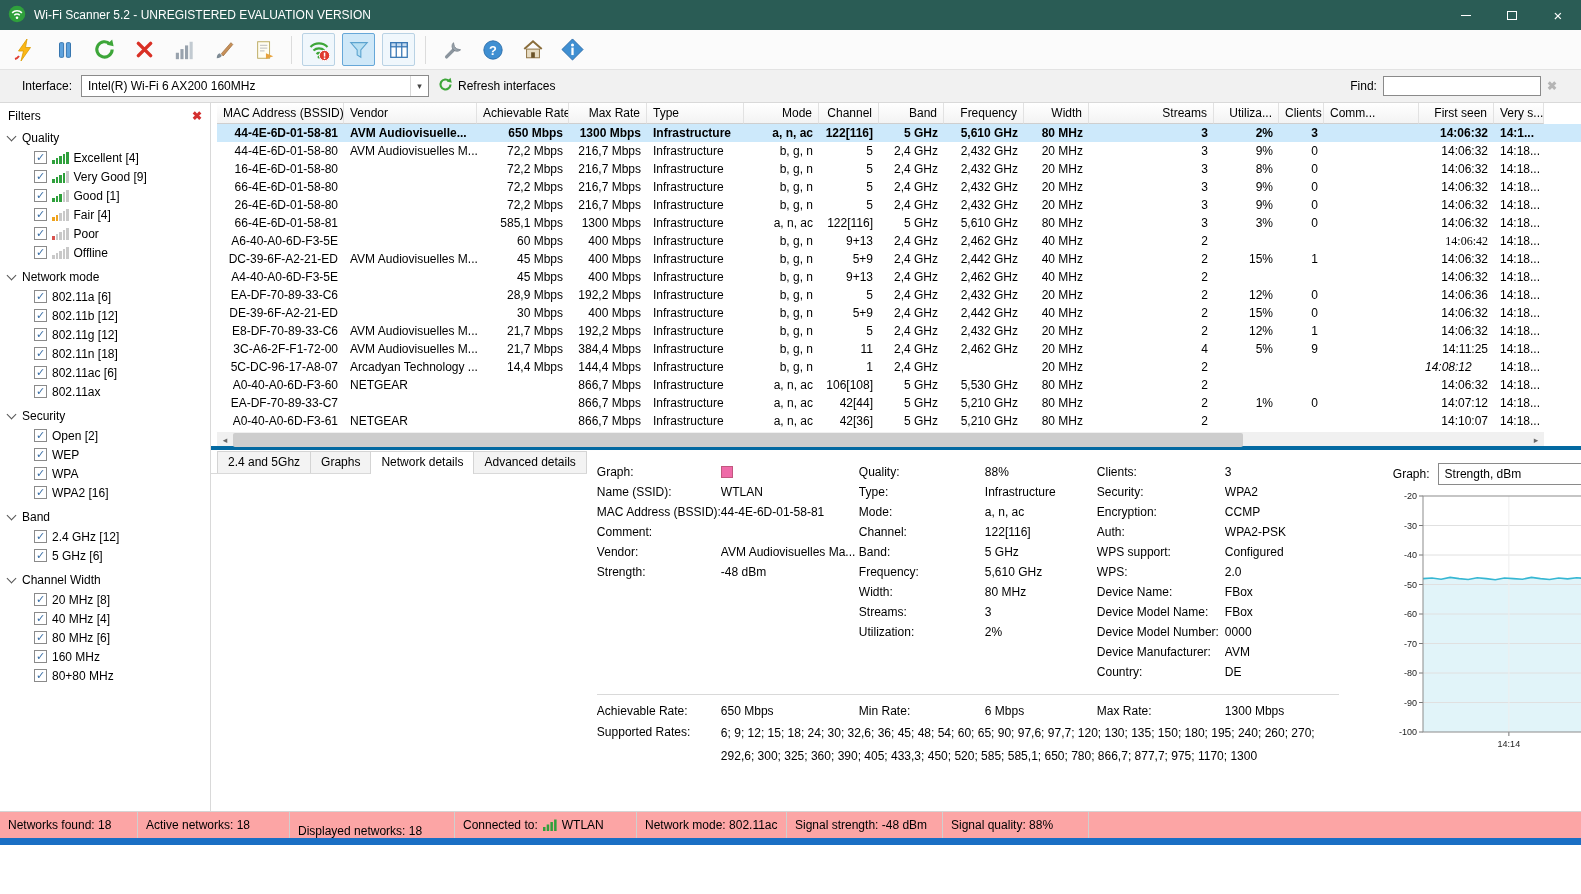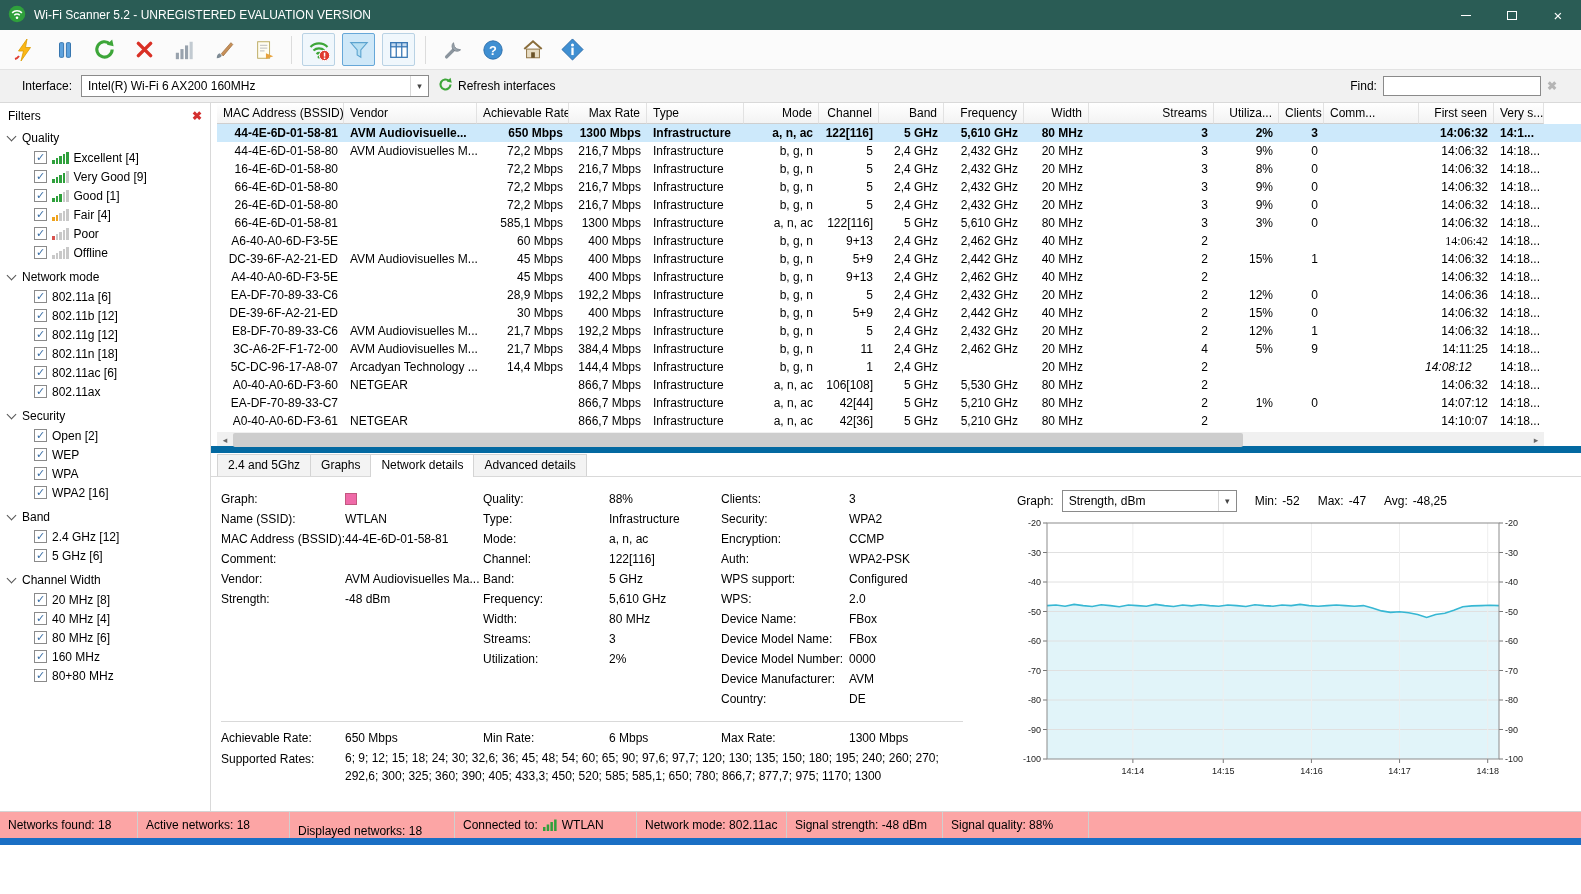--- a/index.html
+++ b/index.html
@@ -53,35 +53,35 @@
 .nt-hcell{background:linear-gradient(#ffffff,#f3f3f3);border-bottom:1px solid #cfcfcf;border-right:1px solid #e2e2e2;padding:0 6px;line-height:20px;white-space:nowrap;overflow:hidden;flex:none}
 .nt-body{flex:none}
 .nt-row{display:flex;height:18px}
 .nt-row.selected{background:#cde9fb;font-weight:bold}
 .nt-cell{padding:0 6px;line-height:18px;white-space:nowrap;overflow:hidden;flex:none}
 .hscroll{height:16px;background:#f0f0f0;display:flex;align-items:center;margin-top:2px;width:1327px}
 .hs-arrow{width:16px;height:16px;display:flex;align-items:center;justify-content:center;color:#6a6a6a;font-size:9px;background:#f0f0f0}
 .hs-track{flex:1;height:16px;position:relative}
 .hs-thumb{position:absolute;left:0;top:1px;height:14px;width:78%;background:#cdcdcd;border-radius:2px}
 
-.details{flex:1;border-top:7px solid #0369a1;display:flex;flex-direction:column;min-height:0}
+.details{flex:1;border-top:4px solid #0369a1;display:flex;flex-direction:row;min-height:0}
 .dtabs{height:24px;background:#fff;display:flex;align-items:flex-end;border-bottom:1px solid #d9d9d9;padding:2px 0 0 6px}
 .details-body{flex:1;display:flex;padding:12px 0 0 10px}
 .dleft{width:750px;flex:none}
 .dcols{display:flex;min-height:224px}
 .dcol{display:grid;grid-auto-rows:20px;align-content:start}
 .dcol.c1{width:262px;grid-template-columns:124px 138px}
 .dcol.c2{width:238px;grid-template-columns:126px 112px}
 .dcol.c3{width:250px;grid-template-columns:128px 122px}
 .dlabel,.dvalue{white-space:nowrap;overflow:hidden;line-height:20px}
 .swatch{width:12px;height:12px;display:inline-block;border:1px solid #c2577f;margin-top:4px}
 .dsep{border-top:1px solid #d9d9d9;width:742px;margin:8px 0 6px}
 .rates-grid{display:grid;grid-template-columns:124px 138px 126px 112px 128px auto;grid-auto-rows:20px}
 .supp-grid{display:grid;grid-template-columns:124px 618px;margin-top:1px}
-.supp-text{line-height:18px;white-space:normal}
+.supp-text{line-height:23px;white-space:normal}
 
 .dright{margin-left:46px;flex:none}
 .graph-head{display:flex;align-items:center;gap:8px;height:24px}
 .gsel{width:175px;height:22px;border:1px solid #8a8a8a;background:#fff;display:flex;align-items:center;padding-left:6px}
 .gsel .arrowbox{margin-left:auto;width:18px;height:100%;display:flex;align-items:center;justify-content:center;border-left:1px solid #d8d8d8;font-size:9px;color:#444}
 .gstat{display:flex;gap:5px;margin-left:10px;white-space:nowrap}
 svg text{font-family:"Liberation Sans",sans-serif}
 
 .statusbar{height:27px;background:#fca5a5;border-top:1px solid #d4d4d4;display:flex;align-items:stretch}
 .sb-item{display:flex;align-items:center;padding:0 12px 0 8px;border-right:1px solid #cfcfcf;gap:5px;white-space:nowrap}

